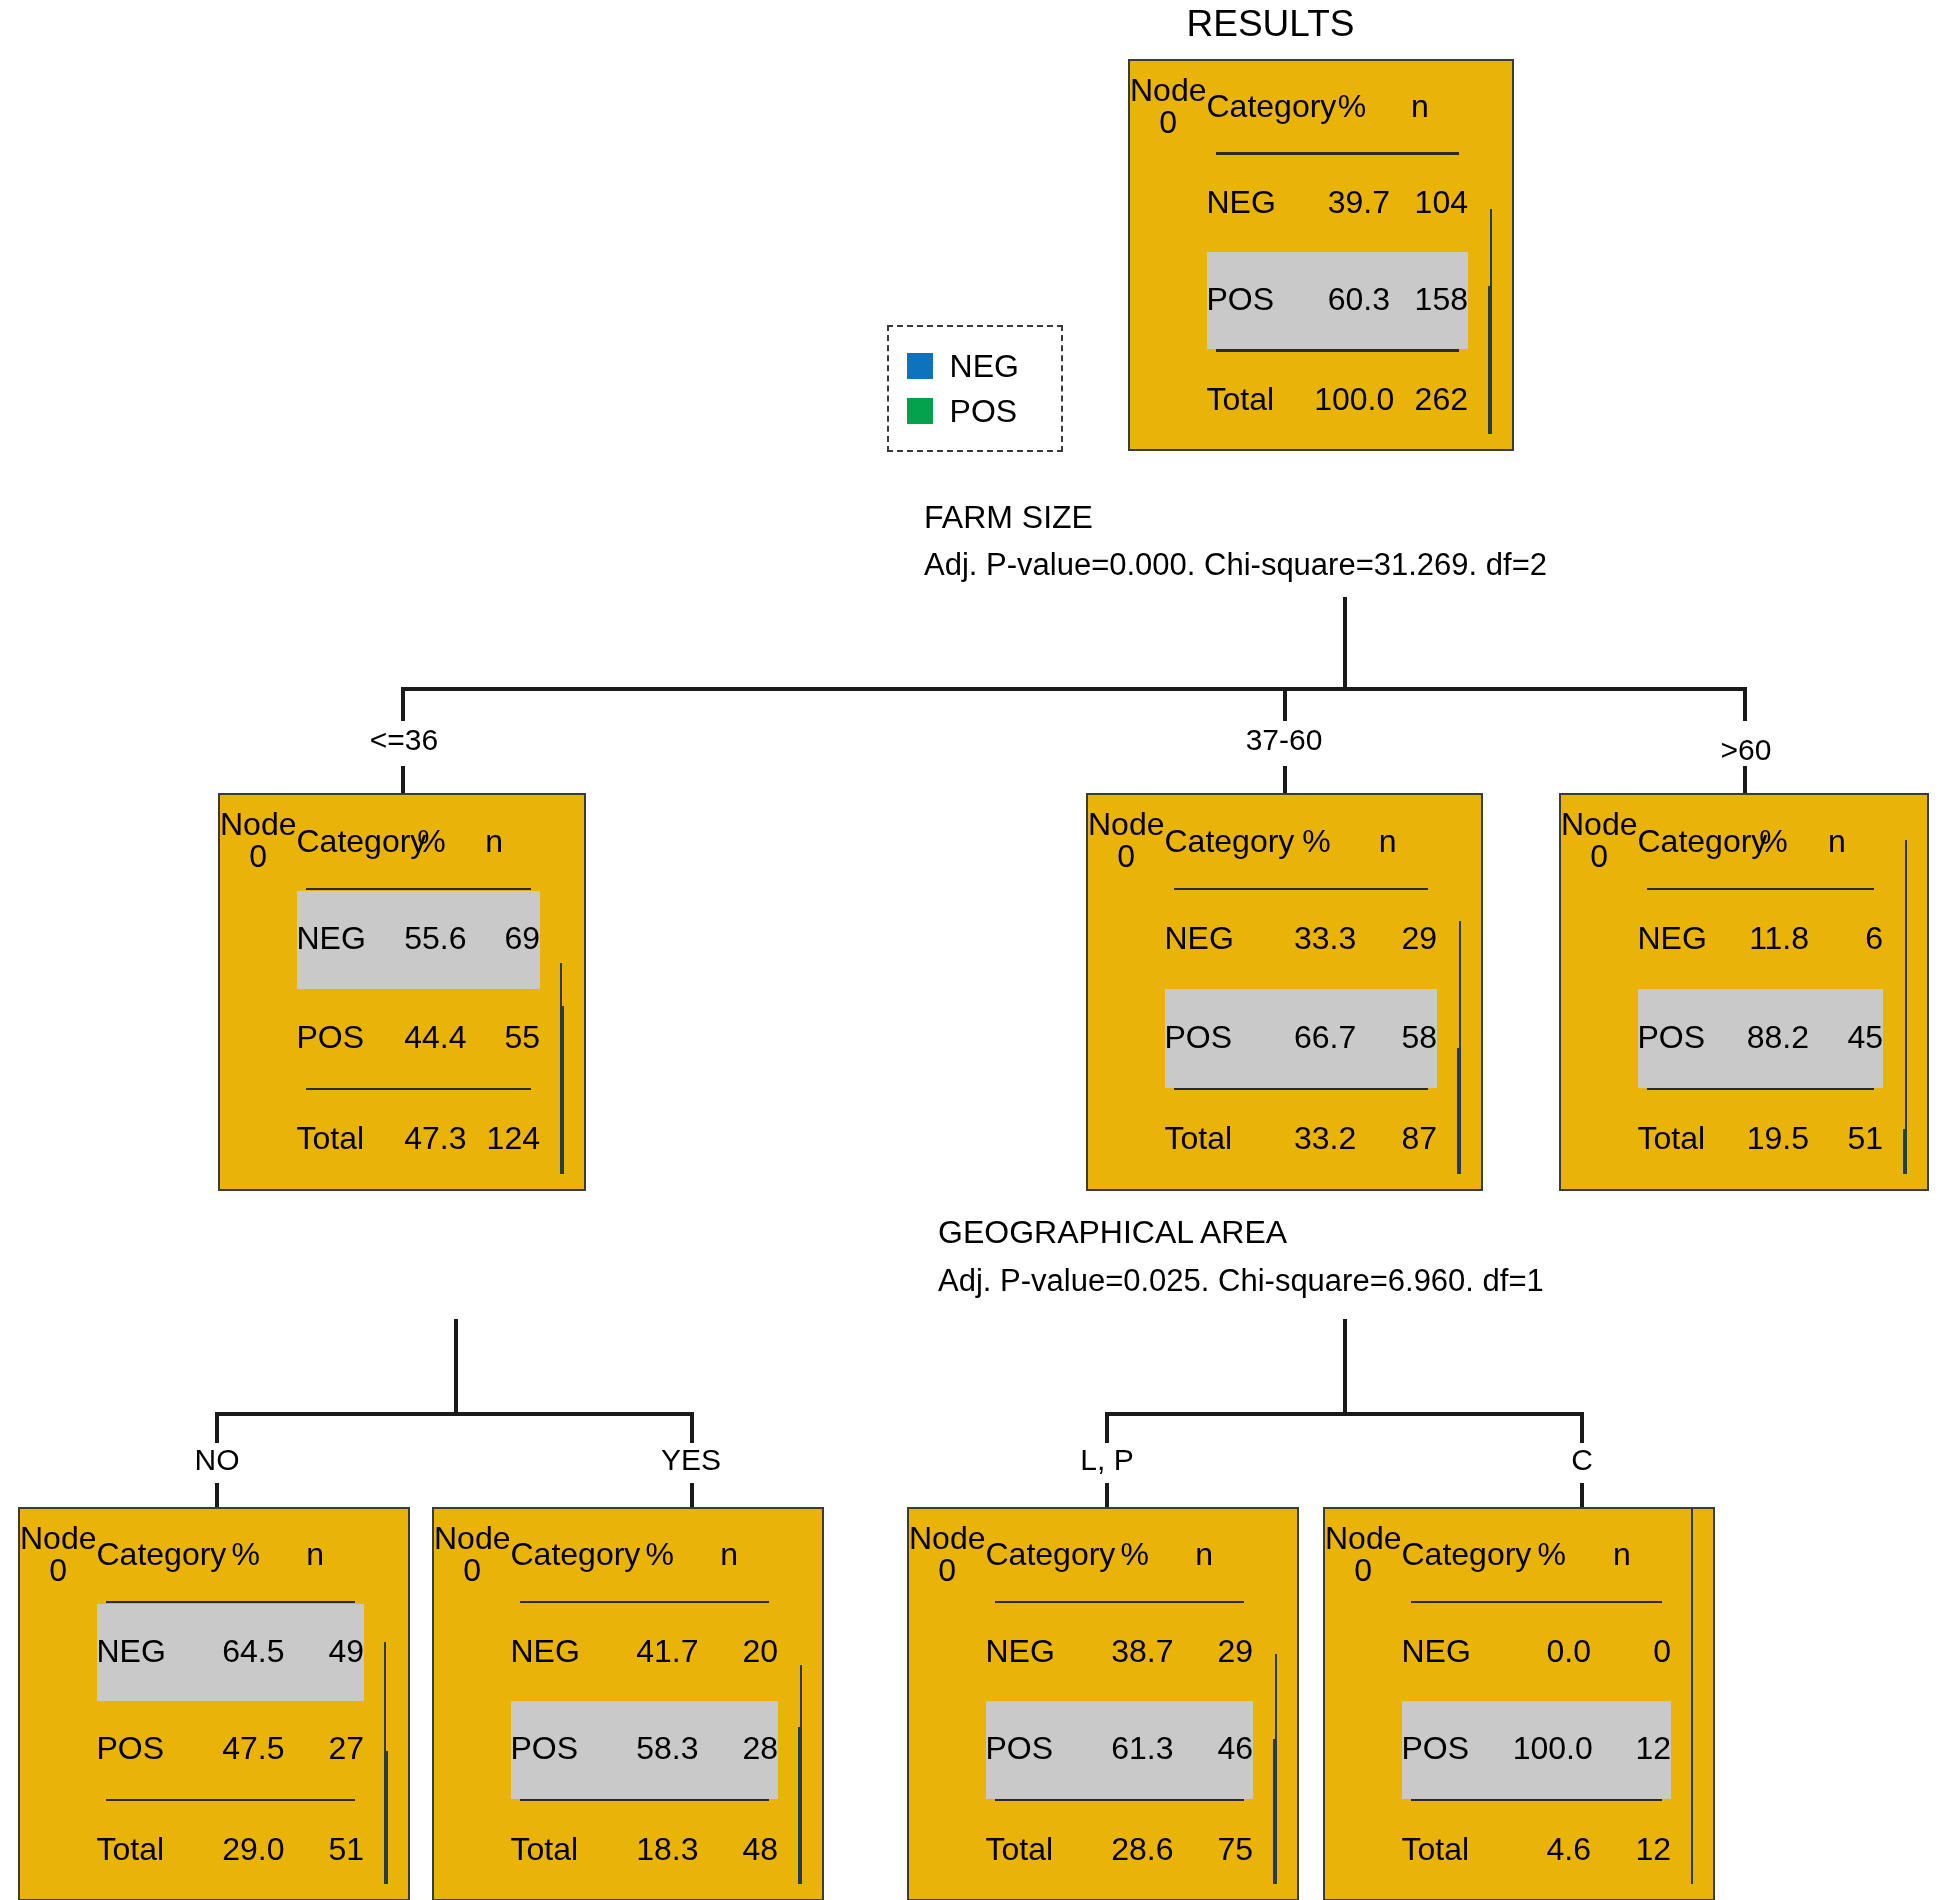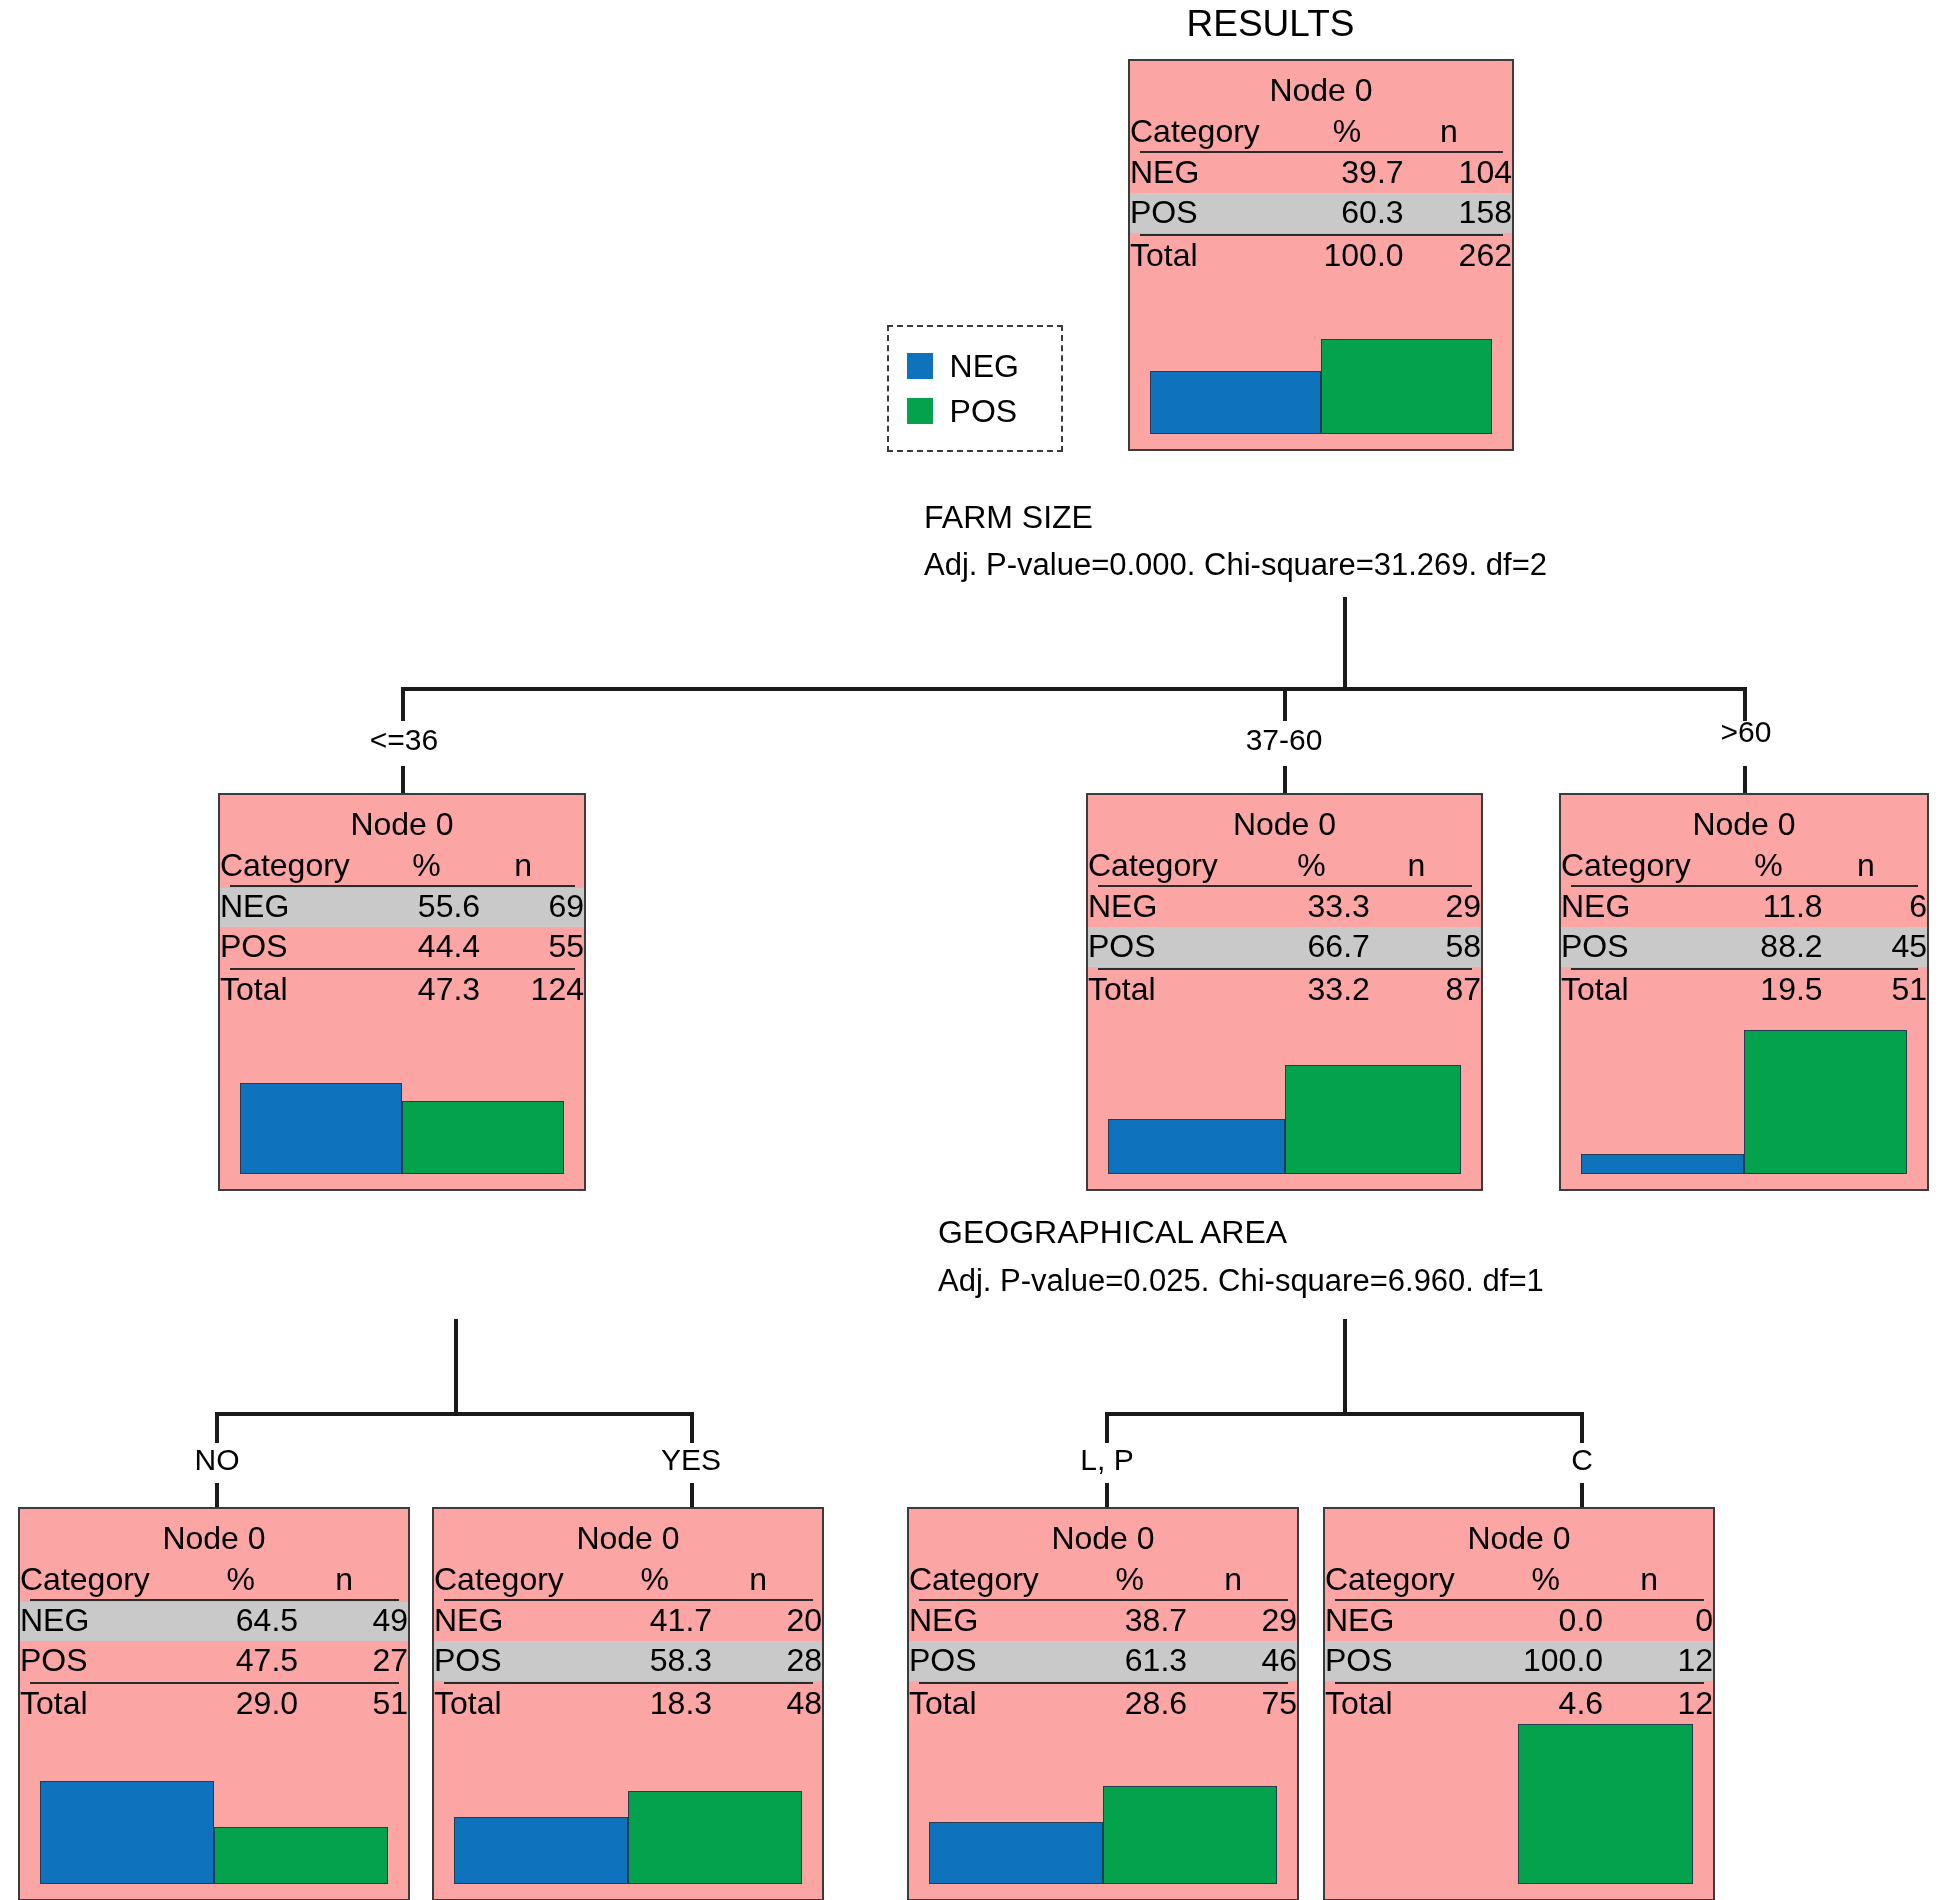--- a/index.html
+++ b/index.html
@@ -69,23 +69,23 @@
   }
   .legend-text {
     font-size: 32px;
     line-height: 1;
   }
 
   
   .node {
     box-sizing: border-box;
     border: 2.4px solid #3b3b3b;
-    background: #fca5a5;
+    background: #eab308;
     display: flex;
-    flex-direction: column;
+    flex-direction: row;
   }
   .node-title {
     text-align: center;
     font-size: 32px;
     line-height: 1;
     padding-top: 13px;
     padding-bottom: 7.1px;
   }
   .node-table {
     width: 100%;
@@ -201,21 +201,21 @@
   <div class="abs vline" style="left:1343px; top:597px; width:3.6px; height:93px;"></div>
 
   <div class="abs hline" style="left:401px; top:687px; width:1345px; height:3.6px;"></div>
 
   <div class="abs vline" style="left:401px; top:687px; width:3.6px; height:34px;"></div>
   <div class="abs vline" style="left:1283px; top:687px; width:3.6px; height:34px;"></div>
   <div class="abs vline" style="left:1743px; top:687px; width:3.6px; height:34px;"></div>
 
   <div class="abs branch-label" style="left:324px; top:725px; width:160px;">&lt;=36</div>
   <div class="abs branch-label" style="left:1204px; top:725px; width:160px;">37-60</div>
-  <div class="abs branch-label" style="left:1666px; top:717px; width:160px;">&gt;60</div>
+  <div class="abs branch-label" style="left:1666px; top:735px; width:160px;">&gt;60</div>
 
   <div class="abs vline" style="left:401px; top:766px; width:3.6px; height:28.5px;"></div>
   <div class="abs vline" style="left:1283px; top:766px; width:3.6px; height:28.5px;"></div>
   <div class="abs vline" style="left:1743px; top:766px; width:3.6px; height:28.5px;"></div>
 
   <div class="abs node" style="left:218px; top:793px; width:368px; height:398px;">
     <div class="node-title">Node 0</div>
     <table class="node-table">
       <tbody>
           <tr class="hdr">

